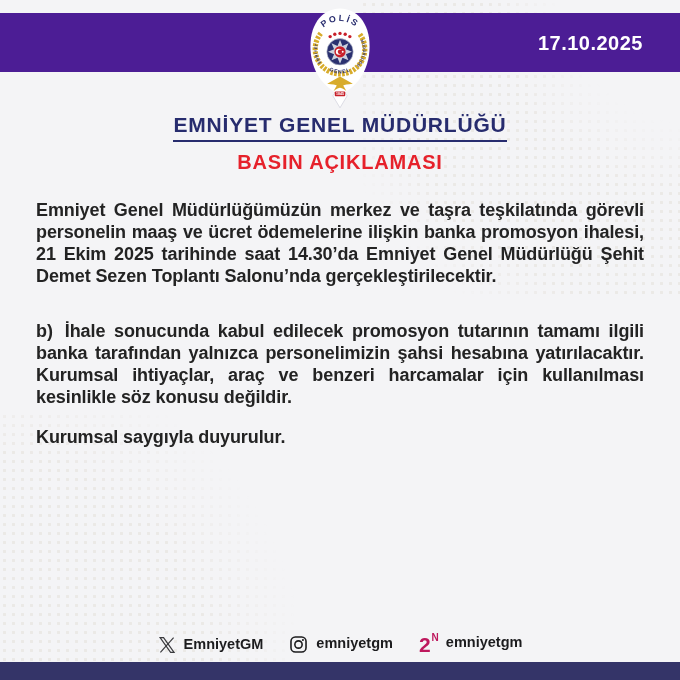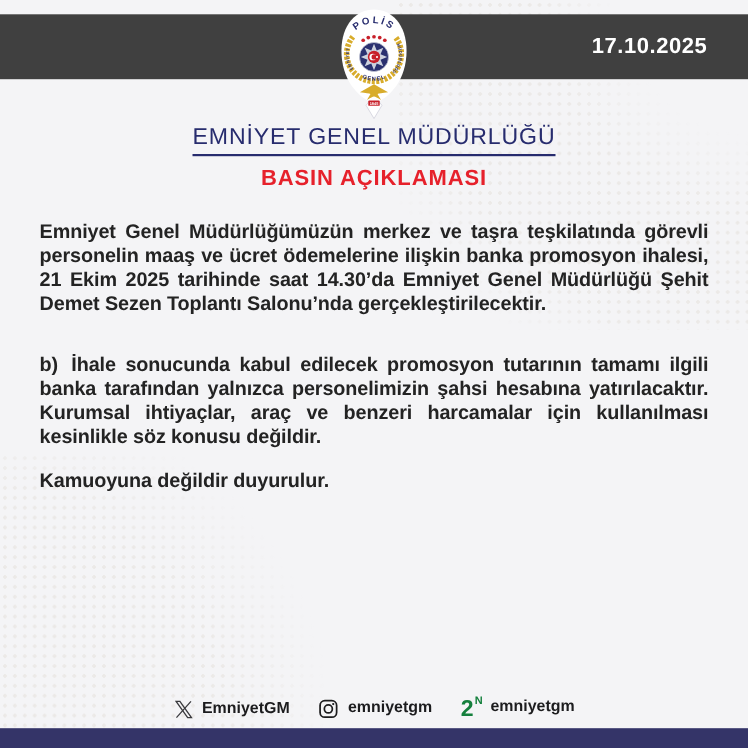--- a/index.html
+++ b/index.html
@@ -24,41 +24,41 @@
     mask-image:radial-gradient(circle at 105% -5%, transparent 30%, #000 45%, #000 72%, transparent 85%);
   }
   .dots-bottom-left{
     left:0;bottom:18px;width:300px;height:250px;
     -webkit-mask-image:radial-gradient(circle at -5% 105%, #000 15%, #000 55%, transparent 78%);
     mask-image:radial-gradient(circle at -5% 105%, #000 15%, #000 55%, transparent 78%);
   }
   
   .header-bar{
     position:absolute;left:0;top:13px;width:680px;height:59px;
-    background:#404040;
+    background:#4c1d95;
   }
   .header-date{
     position:absolute;right:37px;top:50%;transform:translateY(-50%);
     color:#ffffff;font-size:20px;font-weight:bold;letter-spacing:.5px;
   }
   .emblem{
     position:absolute;left:50%;top:6px;transform:translateX(-50%);
     width:80px;height:106px;
   }
   
   .main{
     position:relative;
     padding:113px 36px 0 36px;
   }
   .title-block{text-align:center;}
   .page-title{
     display:inline-block;
     margin:0;
     color:#272c6e;
-    font-size:21px;font-weight:normal;letter-spacing:.8px;
+    font-size:21px;font-weight:bold;letter-spacing:.8px;
     border-bottom:2px solid #272c6e;
     padding-bottom:3px;
   }
   .page-subtitle{
     margin:9px 0 0 0;
     color:#e6212b;
     font-size:20px;font-weight:bold;letter-spacing:.8px;
     text-align:center;
   }
   .body-text p{
@@ -75,21 +75,21 @@
   .item-label{margin-right:12px;}
   
   .social-row{
     position:absolute;left:0;bottom:25px;width:680px;
     display:flex;justify-content:center;align-items:center;gap:26px;
   }
   .social-item{display:flex;align-items:flex-start;gap:8px;color:#1c1c1e;}
   .social-handle{font-size:14.5px;font-weight:bold;}
   .social-icon svg{display:block;}
   .nsosyal{
-    font-weight:bold;font-size:21px;line-height:1;color:#15803d;
+    font-weight:bold;font-size:21px;line-height:1;color:#be185d;
     letter-spacing:0;
   }
   .nsosyal .n-sup{
     font-size:10px;vertical-align:top;position:relative;top:-1px;left:1px;
     letter-spacing:0;
   }
   .bottom-bar{
     position:absolute;left:0;bottom:0;width:680px;height:18px;
     background:#343468;
   }
@@ -161,21 +161,21 @@
 
   <div class="main">
     <div class="title-block">
       <h1 class="page-title">EMNİYET GENEL MÜDÜRLÜĞÜ</h1>
       <h2 class="page-subtitle">BASIN AÇIKLAMASI</h2>
     </div>
 
     <div class="body-text">
       <p class="p-intro">Emniyet Genel Müdürlüğümüzün merkez ve taşra teşkilatında görevli personelin maaş ve ücret ödemelerine ilişkin banka promosyon ihalesi, 21 Ekim 2025 tarihinde saat 14.30’da Emniyet Genel Müdürlüğü Şehit Demet Sezen Toplantı Salonu’nda gerçekleştirilecektir.</p>
       <p class="p-item-b"><span class="item-label">b)</span><span>İhale sonucunda kabul edilecek promosyon tutarının tamamı ilgili banka tarafından yalnızca personelimizin şahsi hesabına yatırılacaktır. Kurumsal ihtiyaçlar, araç ve benzeri harcamalar için kullanılması kesinlikle söz konusu değildir.</span></p>
-      <p class="p-closing">Kamuoyuna değildir duyurulur.</p>
+      <p class="p-closing">Kurumsal saygıyla duyurulur.</p>
     </div>
   </div>
 
   <div class="social-row">
     <div class="social-item">
       <span class="social-icon">
         <svg width="18" height="18" viewBox="0 0 24 24" fill="none" stroke="#3a3a3e" stroke-width="1.6">
           <path d="M2.5 2.5 L21.5 21.5 M21.5 2.5 L2.5 21.5" stroke="none"></path>
           <path d="M2.8 2.2 h4.6 L21.4 21.8 h-4.6 Z" fill="none" stroke="#3a3a3e"></path>
           <path d="M20.8 2.2 L3.2 21.8" stroke="#3a3a3e"></path>

